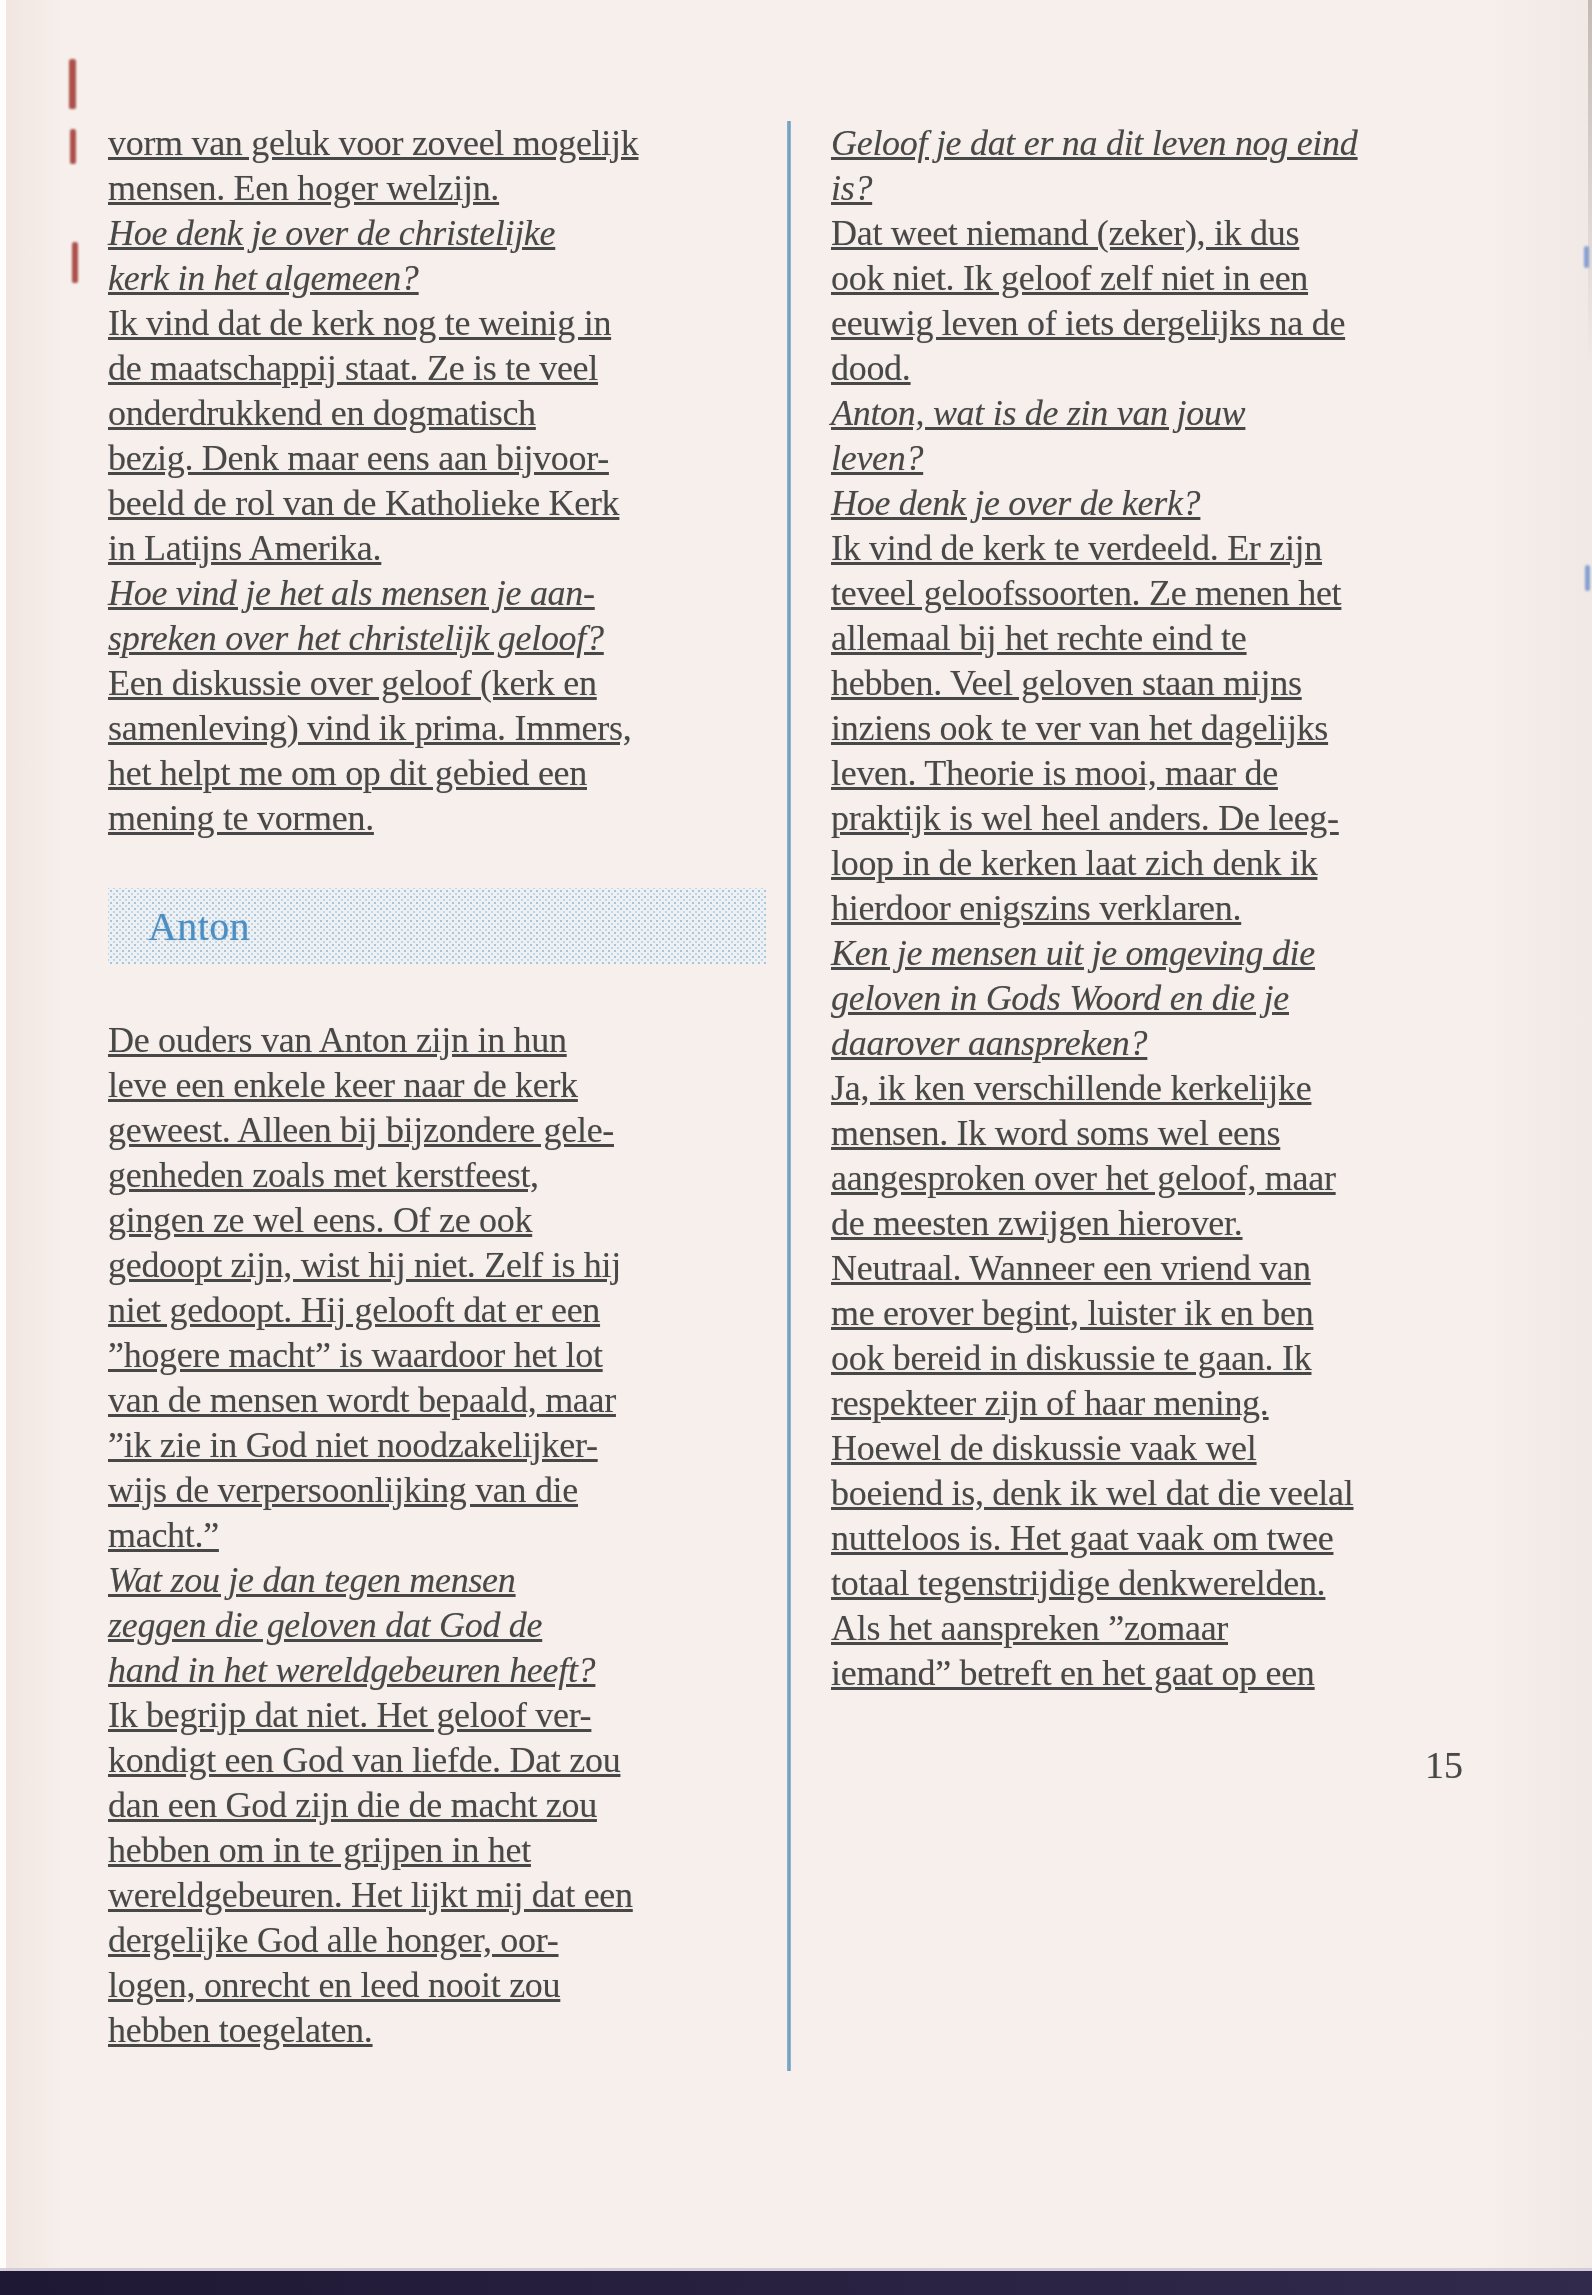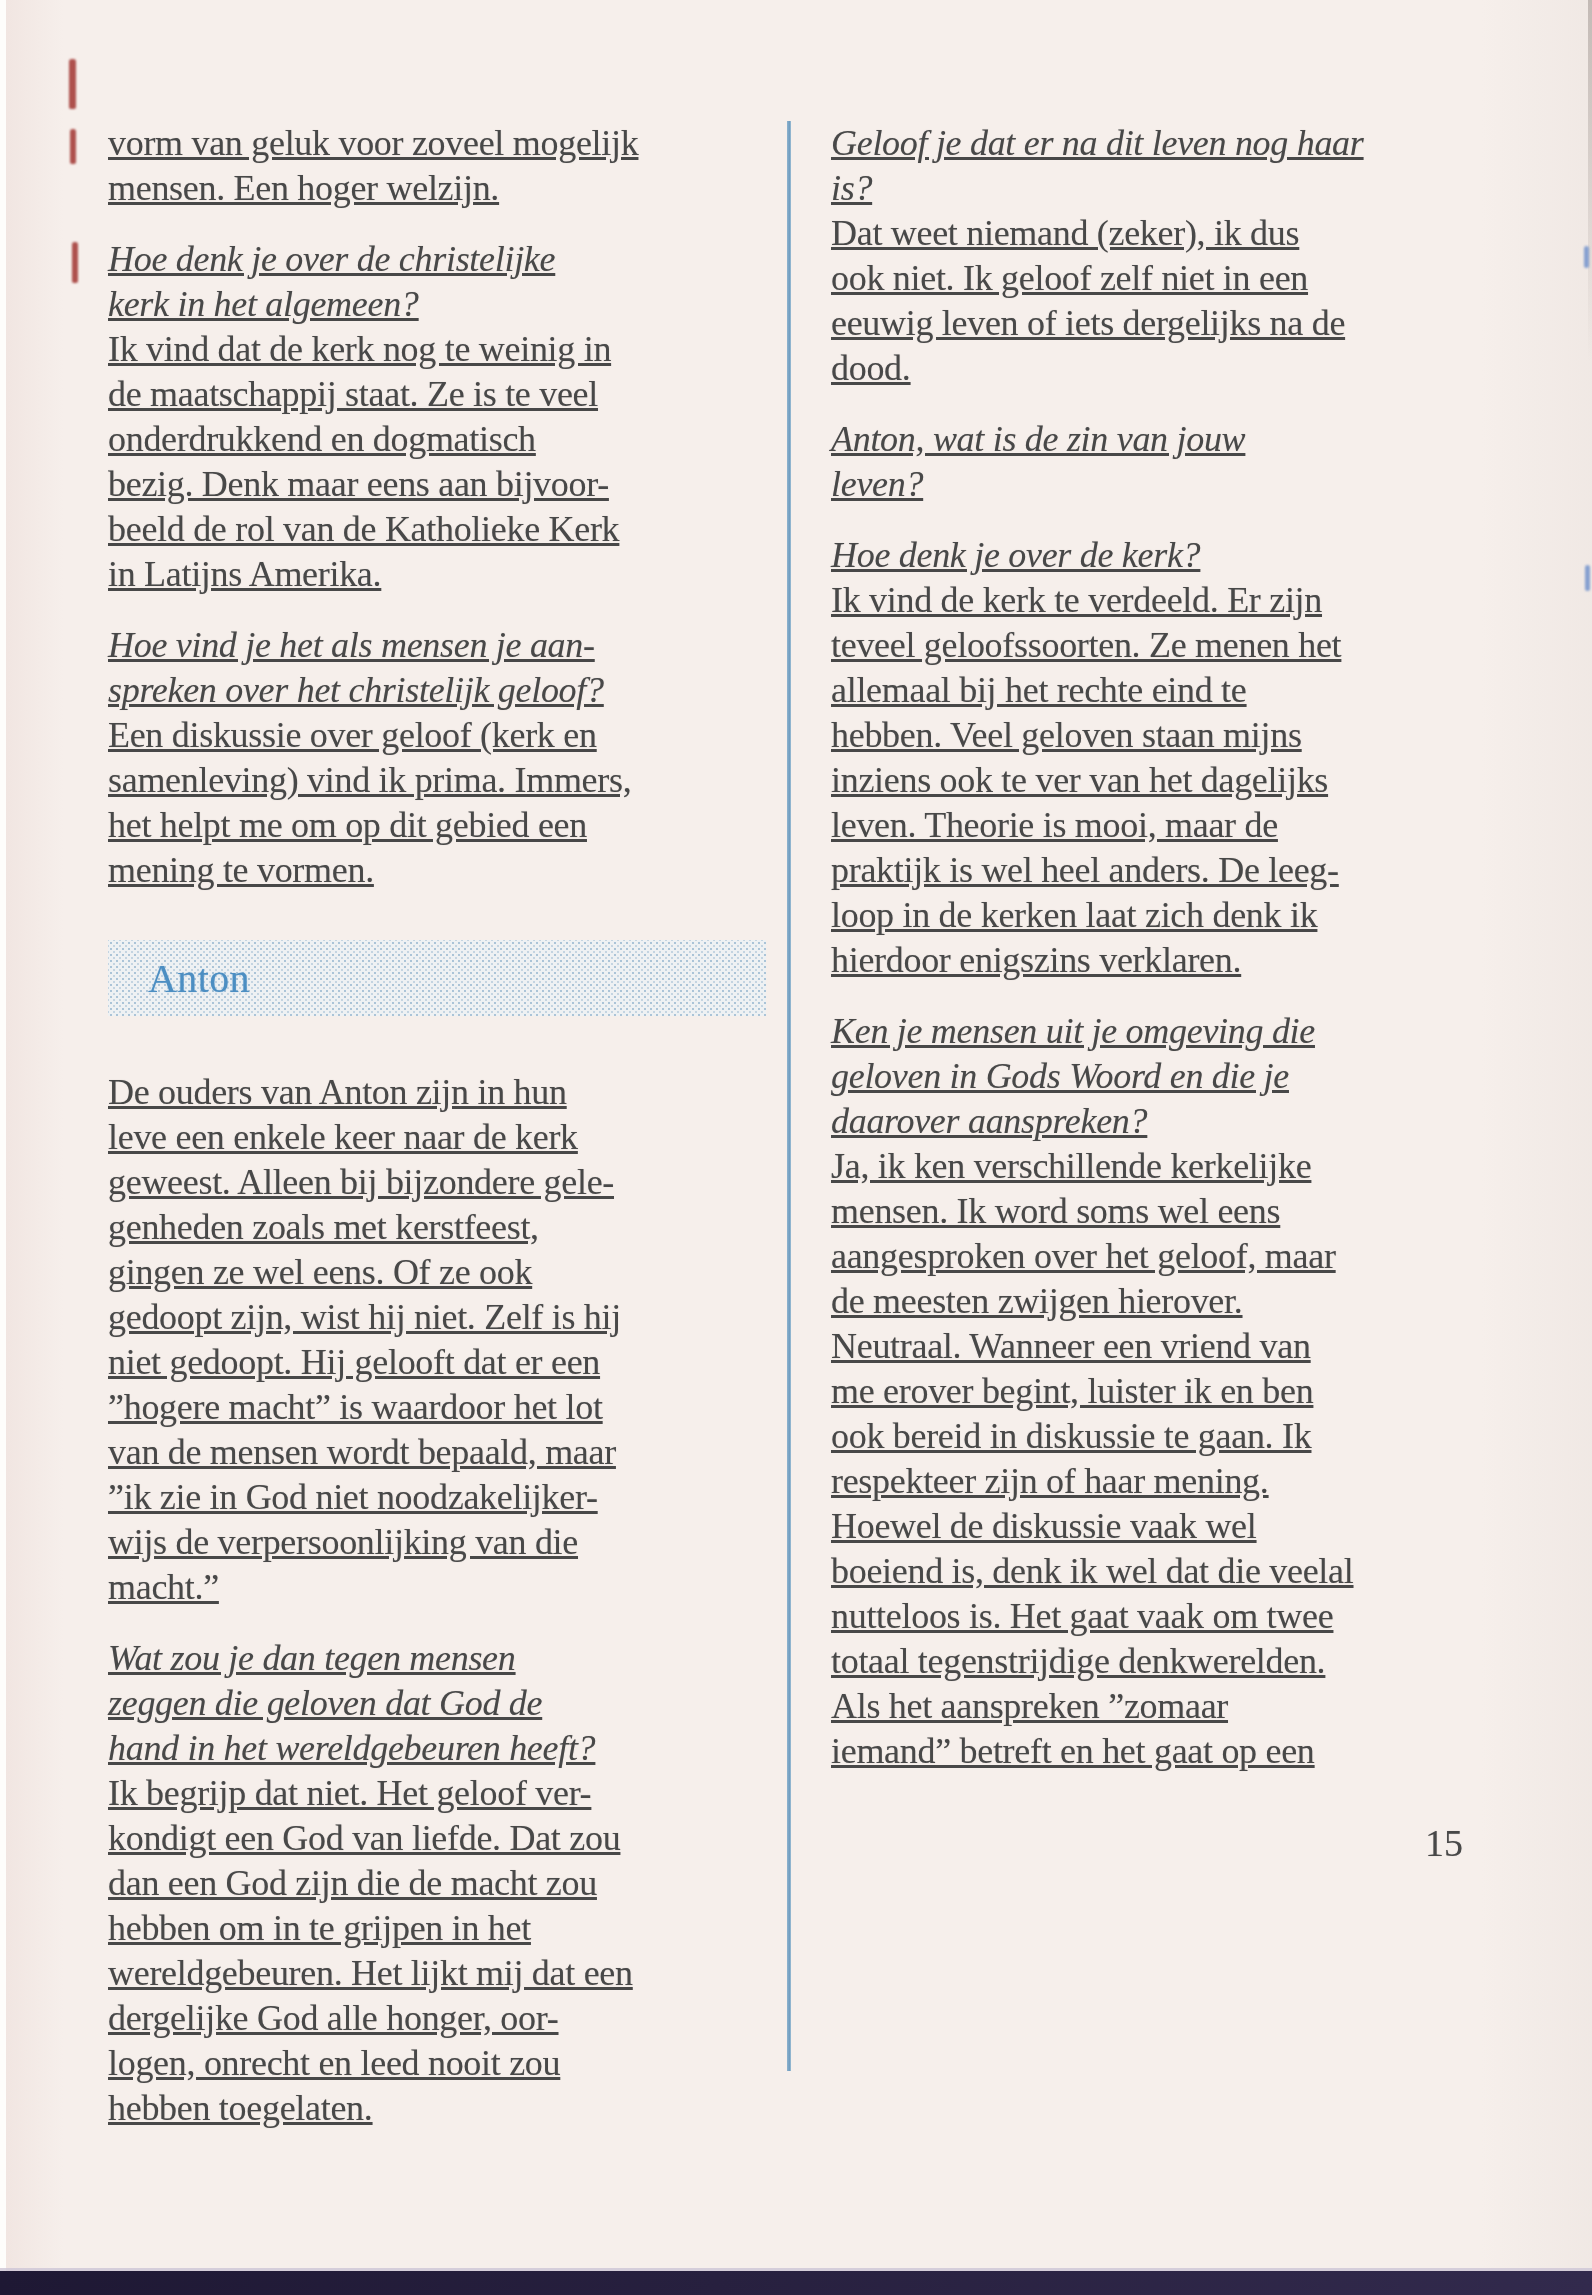--- a/index.html
+++ b/index.html
@@ -39,21 +39,21 @@
     top: 121px;
     width: 658px;
     font-size: 36px;
     line-height: 45px;
     letter-spacing: -0.3px;
     text-shadow: 0 0 0.9px rgba(72,72,72,0.35);
   }
   .column-left  { left: 108px; }
   .column-right { left: 831px; }
   .block { white-space: pre-line; margin: 0; text-decoration: underline; }
-  .block.q { font-style: italic; margin-top: 26px; }
+  .block.q { font-style: italic; }
   .block.q:first-child { margin-top: 0; }
   .section-band {
     margin-top: 47px;
     margin-bottom: 54px;
     height: 76px;
     width: 100%;
     background-color: #eef1f3;
     background-image:
       radial-gradient(rgba(116,158,192,0.55) 1px, rgba(238,241,243,0) 1.5px),
       radial-gradient(rgba(116,158,192,0.35) 1px, rgba(238,241,243,0) 1.5px);
@@ -155,21 +155,21 @@
 kondigt een God van liefde. Dat zou
 dan een God zijn die de macht zou
 hebben om in te grijpen in het
 wereldgebeuren. Het lijkt mij dat een
 dergelijke God alle honger, oor-
 logen, onrecht en leed nooit zou
 hebben toegelaten.</p>
   </section>
 
   <section class="column column-right">
-    <p class="block q">Geloof je dat er na dit leven nog haar
+    <p class="block q">Geloof je dat er na dit leven nog eind
 is?</p>
     <p class="block a">Dat weet niemand (zeker), ik dus
 ook niet. Ik geloof zelf niet in een
 eeuwig leven of iets dergelijks na de
 dood.</p>
     <p class="block q">Anton, wat is de zin van jouw
 leven?</p>
     <p class="block q">Hoe denk je over de kerk?</p>
     <p class="block a">Ik vind de kerk te verdeeld. Er zijn
 teveel geloofssoorten. Ze menen het

